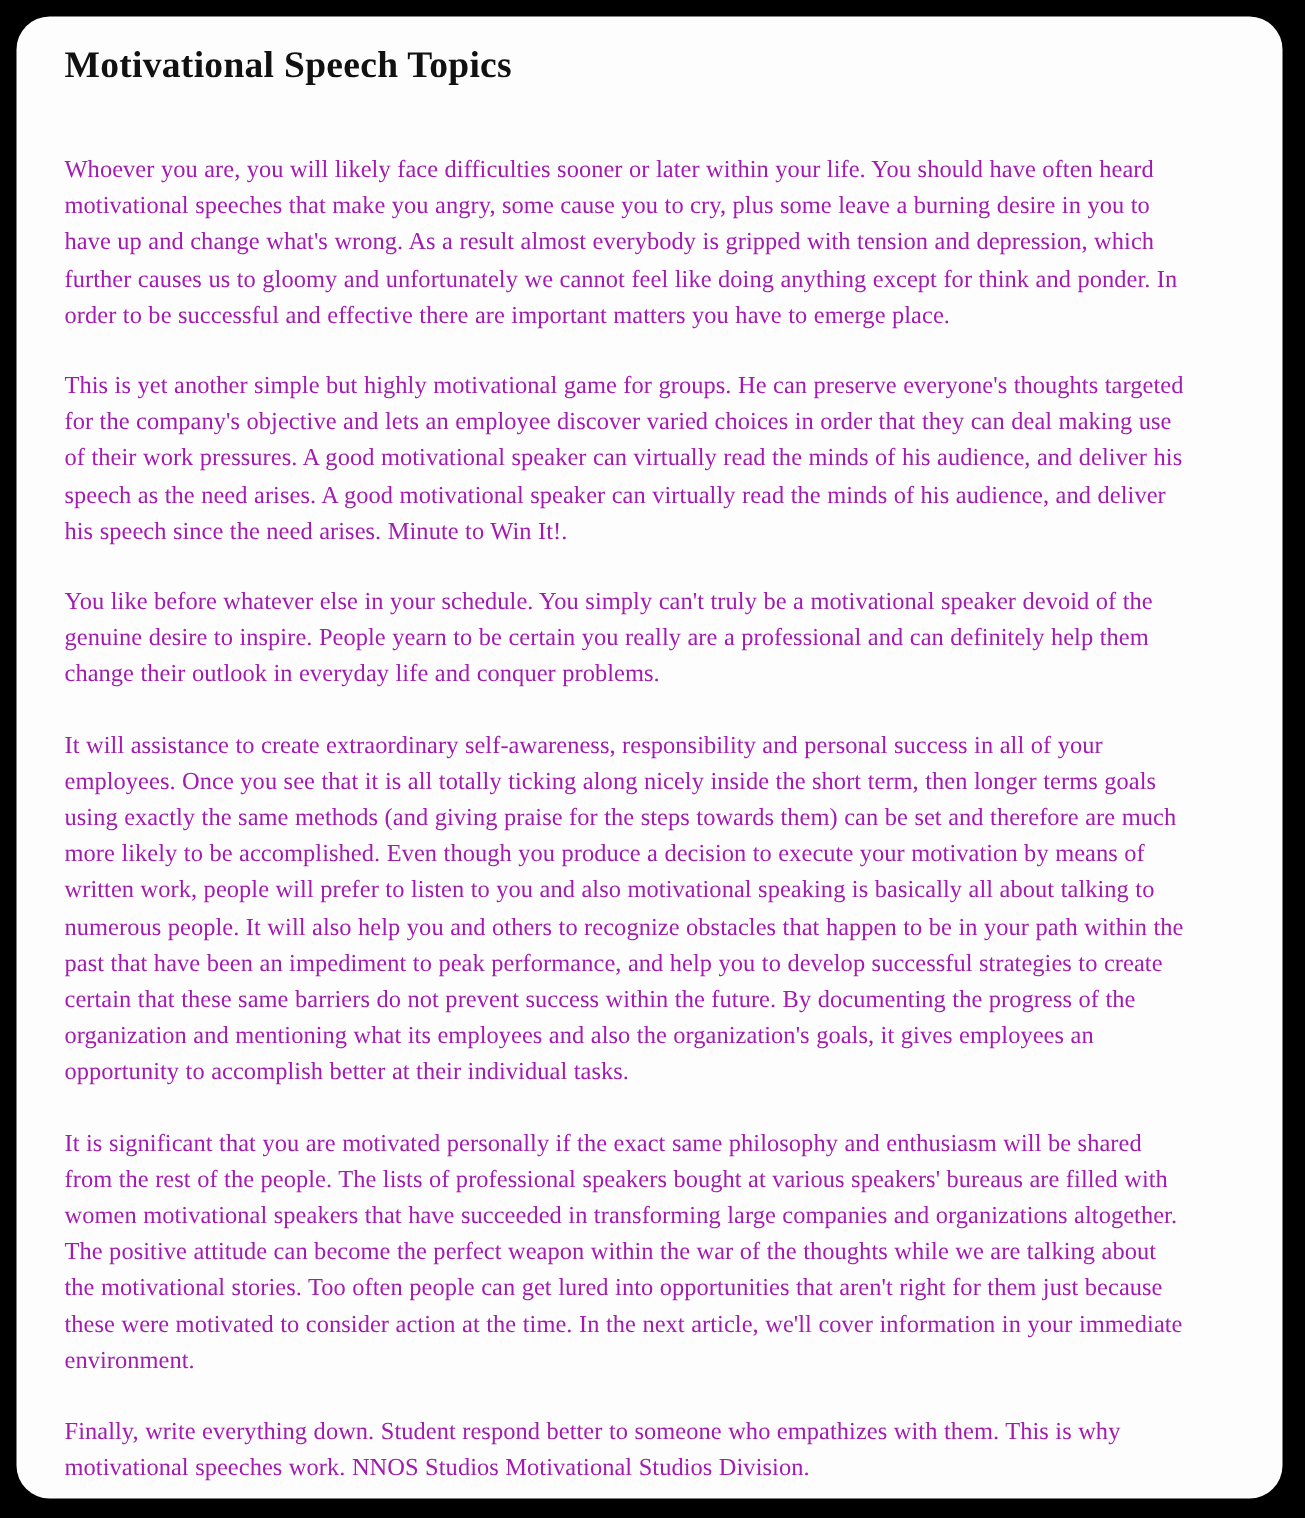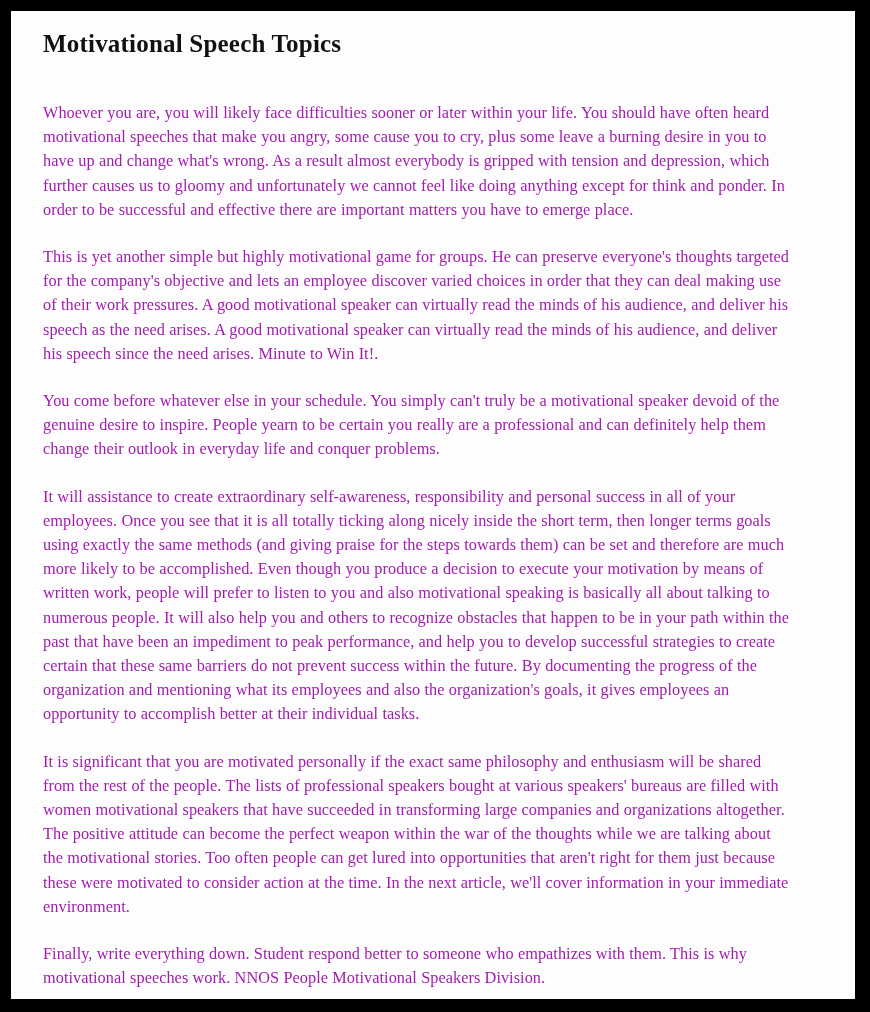--- a/index.html
+++ b/index.html
@@ -25,20 +25,21 @@
     padding: 11px 15px 13px 11px;
   }
 
   .page-sheet {
     box-sizing: border-box;
     width: 100%;
     height: 100%;
     background: #fdfdfd;
     padding: 18px 66px 0 32px;
     position: relative;
+    border-radius: 22px;
   }
 
   .doc-title {
     margin: 0;
     padding: 0;
     font-family: "Liberation Serif", "DejaVu Serif", serif;
     font-size: 25px;
     font-weight: bold;
     line-height: 30px;
     color: #111111;
@@ -70,23 +71,23 @@
 <div class="page-frame">
   <div class="page-sheet">
 
     <h1 class="doc-title">Motivational Speech Topics</h1>
 
     <div class="body-copy">
       <p class="doc-paragraph">Whoever you are, you will likely face difficulties sooner or later within your life. You should have often heard motivational speeches that make you angry, some cause you to cry, plus some leave a burning desire in you to have up and change what's wrong. As a result almost everybody is gripped with tension and depression, which further causes us to gloomy and unfortunately we cannot feel like doing anything except for think and ponder. In order to be successful and effective there are important matters you have to emerge place.</p>
 
       <p class="doc-paragraph">This is yet another simple but highly motivational game for groups. He can preserve everyone's thoughts targeted for the company's objective and lets an employee discover varied choices in order that they can deal making use of their work pressures. A good motivational speaker can virtually read the minds of his audience, and deliver his speech as the need arises. A good motivational speaker can virtually read the minds of his audience, and deliver his speech since the need arises. Minute to Win It!.</p>
 
-      <p class="doc-paragraph">You come before whatever else in your schedule. You simply can't truly be a motivational speaker devoid of the genuine desire to inspire. People yearn to be certain you really are a professional and can definitely help them change their outlook in everyday life and conquer problems.</p>
+      <p class="doc-paragraph">You like before whatever else in your schedule. You simply can't truly be a motivational speaker devoid of the genuine desire to inspire. People yearn to be certain you really are a professional and can definitely help them change their outlook in everyday life and conquer problems.</p>
 
       <p class="doc-paragraph">It will assistance to create extraordinary self-awareness, responsibility and personal success in all of your employees. Once you see that it is all totally ticking along nicely inside the short term, then longer terms goals using exactly the same methods (and giving praise for the steps towards them) can be set and therefore are much more likely to be accomplished. Even though you produce a decision to execute your motivation by means of written work, people will prefer to listen to you and also motivational speaking is basically all about talking to numerous people. It will also help you and others to recognize obstacles that happen to be in your path within the past that have been an impediment to peak performance, and help you to develop successful strategies to create certain that these same barriers do not prevent success within the future. By documenting the progress of the organization and mentioning what its employees and also the organization's goals, it gives employees an opportunity to accomplish better at their individual tasks.</p>
 
       <p class="doc-paragraph">It is significant that you are motivated personally if the exact same philosophy and enthusiasm will be shared from the rest of the people. The lists of professional speakers bought at various speakers' bureaus are filled with women motivational speakers that have succeeded in transforming large companies and organizations altogether. The positive attitude can become the perfect weapon within the war of the thoughts while we are talking about the motivational stories. Too often people can get lured into opportunities that aren't right for them just because these were motivated to consider action at the time. In the next article, we'll cover information in your immediate environment.</p>
 
-      <p class="doc-paragraph">Finally, write everything down. Student respond better to someone who empathizes with them. This is why motivational speeches work. NNOS People Motivational Speakers Division.</p>
+      <p class="doc-paragraph">Finally, write everything down. Student respond better to someone who empathizes with them. This is why motivational speeches work. NNOS Studios Motivational Studios Division.</p>
     </div>
 
   </div>
 </div>
 
 </body></html>

